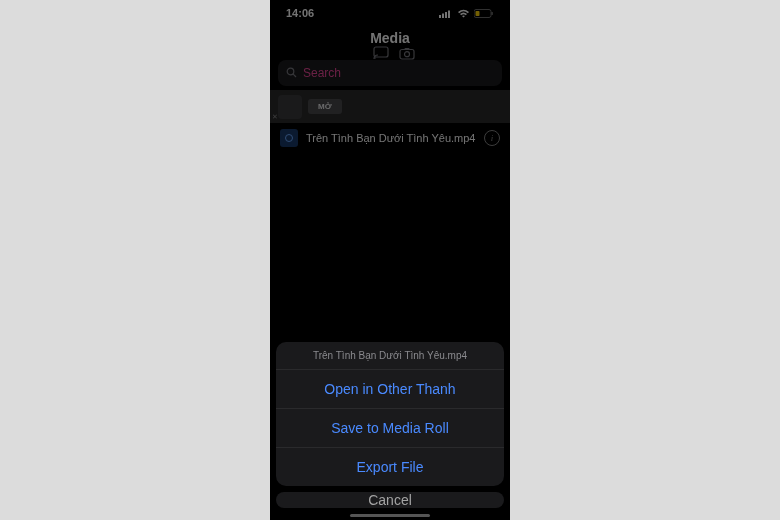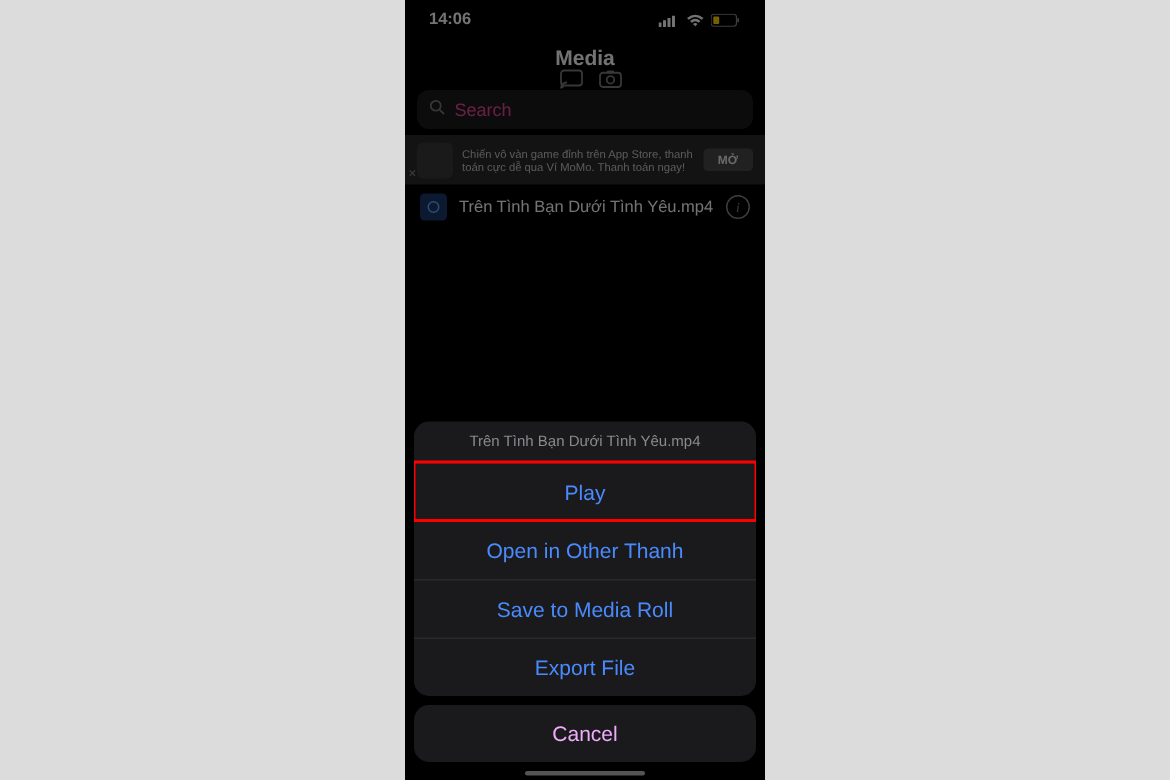--- a/index.html
+++ b/index.html
@@ -166,25 +166,25 @@
     }
     .sheet-item.highlighted {
       outline: 2.5px solid #ff0000;
       outline-offset: -1px;
       position: relative;
       z-index: 2;
     }
     .sheet-cancel {
       background: #1a1a1c;
       border-radius: 10px;
-      color: #f0abfc;
+      color: #a3a3a3;
       font-size: 14px;
       font-weight: 500;
       text-align: center;
-      padding: 11px 8px;
+      padding: 0 8px;
     }
     .home-indicator {
       position: absolute;
       bottom: 3px;
       left: 50%;
       transform: translateX(-50%);
       width: 80px;
       height: 3px;
       background: #555;
       border-radius: 3px;
@@ -250,39 +250,37 @@
             <circle cx="4.5" cy="4.5" r="3.3" fill="none" stroke="#7a7a80" stroke-width="1.2"></circle>
             <line x1="7.2" y1="7.2" x2="10" y2="10" stroke="#7a7a80" stroke-width="1.2"></line>
           </svg>
       </span>
       <span class="search-placeholder">Search</span>
     </div>
   </div>
 
   <div class="ad-banner">
     <div class="ad-thumb"></div>
-    <div class="ad-text">Chiến vô vàn game đỉnh trên App Store, thanh toán cực dễ qua Ví MoMo. Thanh toán ngay!</div>
     <div class="ad-btn">MỞ</div>
     <div class="ad-close">✕</div>
   </div>
 
   <div class="file-row">
     <div class="file-thumb">
       <div class="file-thumb-inner"></div>
     </div>
     <div class="file-name">Trên Tình Bạn Dưới Tình Yêu.mp4</div>
     <div class="info-icon">i</div>
   </div>
 
   <div class="dim-overlay"></div>
 
   <div class="action-sheet">
     <div class="sheet-group">
       <div class="sheet-title">Trên Tình Bạn Dưới Tình Yêu.mp4</div>
-      <div class="sheet-item highlighted">Play</div>
       <div class="sheet-item">Open in Other Thanh</div>
       <div class="sheet-item">Save to Media Roll</div>
       <div class="sheet-item">Export File</div>
     </div>
     <div class="sheet-cancel">Cancel</div>
   </div>
 
   <div class="home-indicator"></div>
 </div>
 

